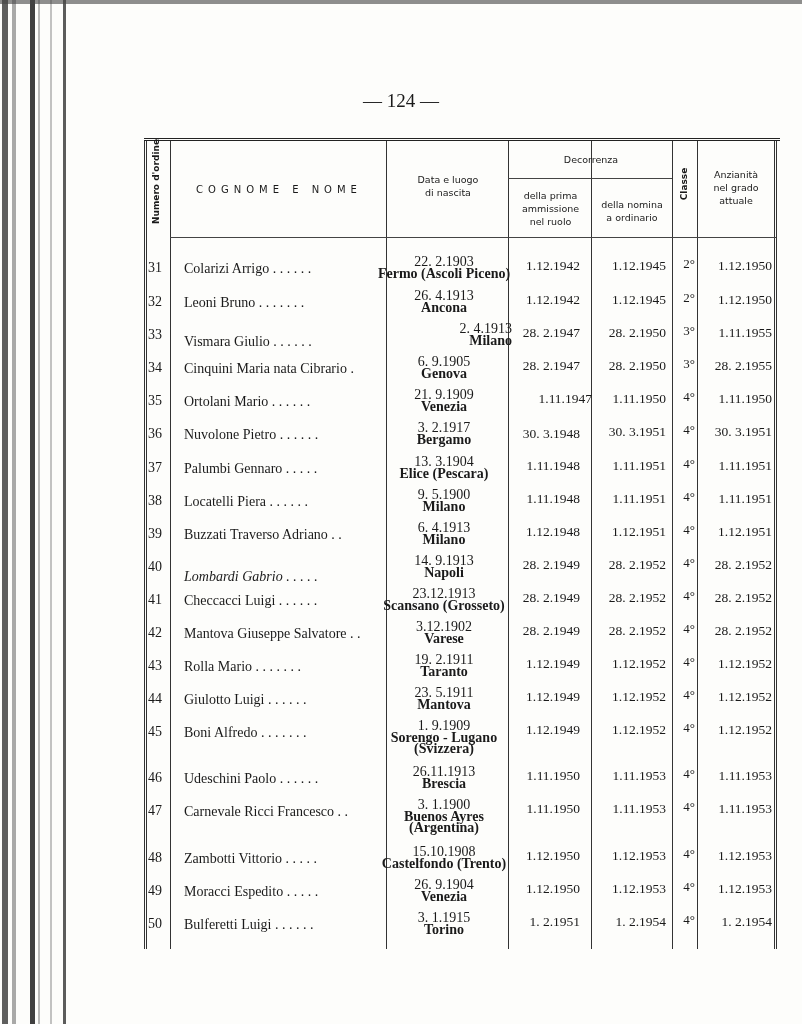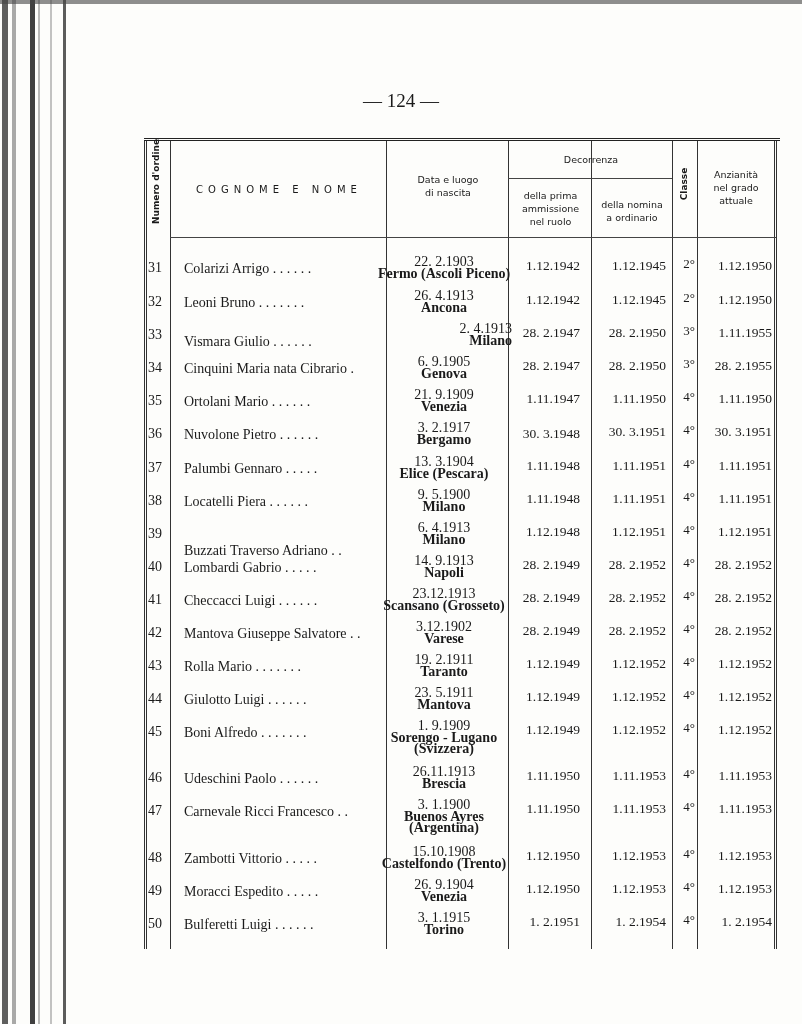--- a/index.html
+++ b/index.html
@@ -135,21 +135,21 @@
         <div class="cell birth" style="top: -3px;"><span>6. 9.1905</span><span class="place" style="white-space: normal;">Genova</span></div>
         <div class="cell d1" style="top: 0px; width: 70px;">28. 2.1947</div>
         <div class="cell d2" style="top: 0px;">28. 2.1950</div>
         <div class="cell cls" style="top: -2px;">3°</div>
         <div class="cell anz" style="top: 0px;">28. 2.1955</div>
       </div>
       <div class="row" style="top: 250px;">
         <div class="cell num" style="top: 2px;">35</div>
         <div class="cell name" style="top: 3px;">Ortolani Mario . . . . . .</div>
         <div class="cell birth" style="top: -3px;"><span>21. 9.1909</span><span class="place" style="white-space: normal;">Venezia</span></div>
-        <div class="cell d1" style="top: 0px; width: 70px;">1.11.1947</div>
+        <div class="cell d1" style="top: 0px; width: 70px; padding-left: 12px;">1.11.1947</div>
         <div class="cell d2" style="top: 0px;">1.11.1950</div>
         <div class="cell cls" style="top: -2px;">4°</div>
         <div class="cell anz" style="top: 0px;">1.11.1950</div>
       </div>
       <div class="row" style="top: 283px;">
         <div class="cell num" style="top: 2px;">36</div>
         <div class="cell name" style="top: 3px;">Nuvolone Pietro . . . . . .</div>
         <div class="cell birth" style="top: -3px;"><span>3. 2.1917</span><span class="place" style="white-space: normal;">Bergamo</span></div>
         <div class="cell d1" style="top: 2px; width: 70px;">30. 3.1948</div>
         <div class="cell d2" style="top: 0px;">30. 3.1951</div>
@@ -169,30 +169,30 @@
         <div class="cell num" style="top: 2px;">38</div>
         <div class="cell name" style="top: 3px;">Locatelli Piera . . . . . .</div>
         <div class="cell birth" style="top: -3px;"><span>9. 5.1900</span><span class="place" style="white-space: normal;">Milano</span></div>
         <div class="cell d1" style="top: 0px; width: 70px;">1.11.1948</div>
         <div class="cell d2" style="top: 0px;">1.11.1951</div>
         <div class="cell cls" style="top: -2px;">4°</div>
         <div class="cell anz" style="top: 0px;">1.11.1951</div>
       </div>
       <div class="row" style="top: 383px;">
         <div class="cell num" style="top: 2px;">39</div>
-        <div class="cell name" style="top: 19px;">Buzzati Traverso Adriano . .</div>
+        <div class="cell name" style="top: 3px;">Buzzati Traverso Adriano . .</div>
         <div class="cell birth" style="top: -3px;"><span>6. 4.1913</span><span class="place" style="white-space: normal;">Milano</span></div>
         <div class="cell d1" style="top: 0px; width: 70px;">1.12.1948</div>
         <div class="cell d2" style="top: 0px;">1.12.1951</div>
         <div class="cell cls" style="top: -2px;">4°</div>
         <div class="cell anz" style="top: 0px;">1.12.1951</div>
       </div>
       <div class="row" style="top: 416px;">
         <div class="cell num" style="top: 2px;">40</div>
-        <div class="cell name" style="top: 3px;">Lombardi Gabrio . . . . .</div>
+        <div class="cell name" style="top: 12px; font-style: italic;">Lombardi Gabrio . . . . .</div>
         <div class="cell birth" style="top: -3px;"><span>14. 9.1913</span><span class="place" style="white-space: normal;">Napoli</span></div>
         <div class="cell d1" style="top: 0px; width: 70px;">28. 2.1949</div>
         <div class="cell d2" style="top: 0px;">28. 2.1952</div>
         <div class="cell cls" style="top: -2px;">4°</div>
         <div class="cell anz" style="top: 0px;">28. 2.1952</div>
       </div>
       <div class="row" style="top: 449px;">
         <div class="cell num" style="top: 2px;">41</div>
         <div class="cell name" style="top: 3px;">Checcacci Luigi . . . . . .</div>
         <div class="cell birth" style="top: -3px;"><span>23.12.1913</span><span class="place" style="white-space: normal;">Scansano (Grosseto)</span></div>

